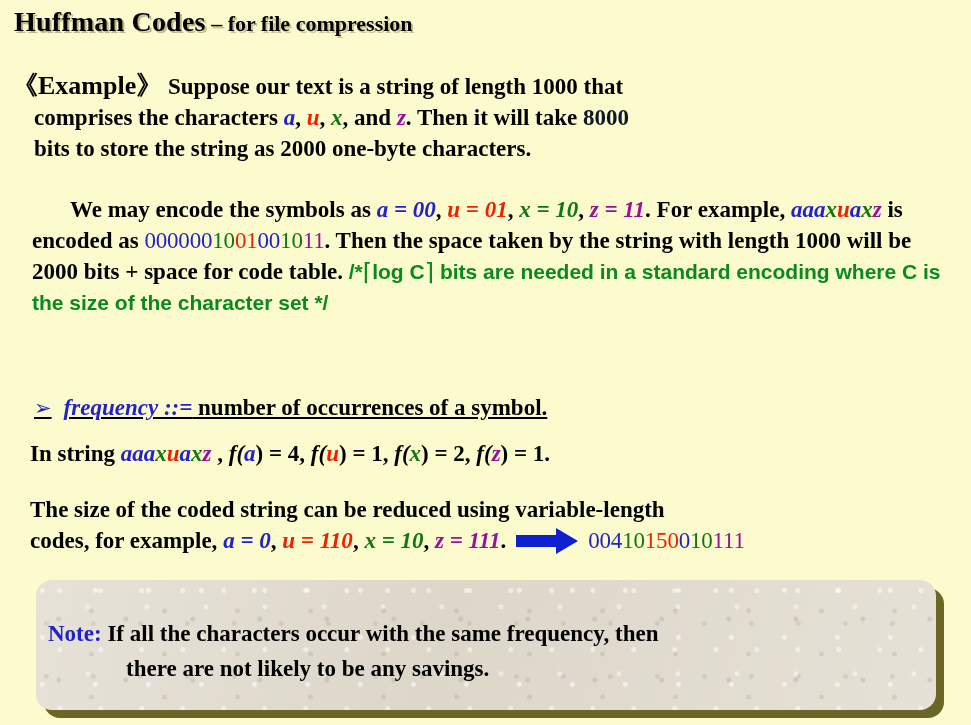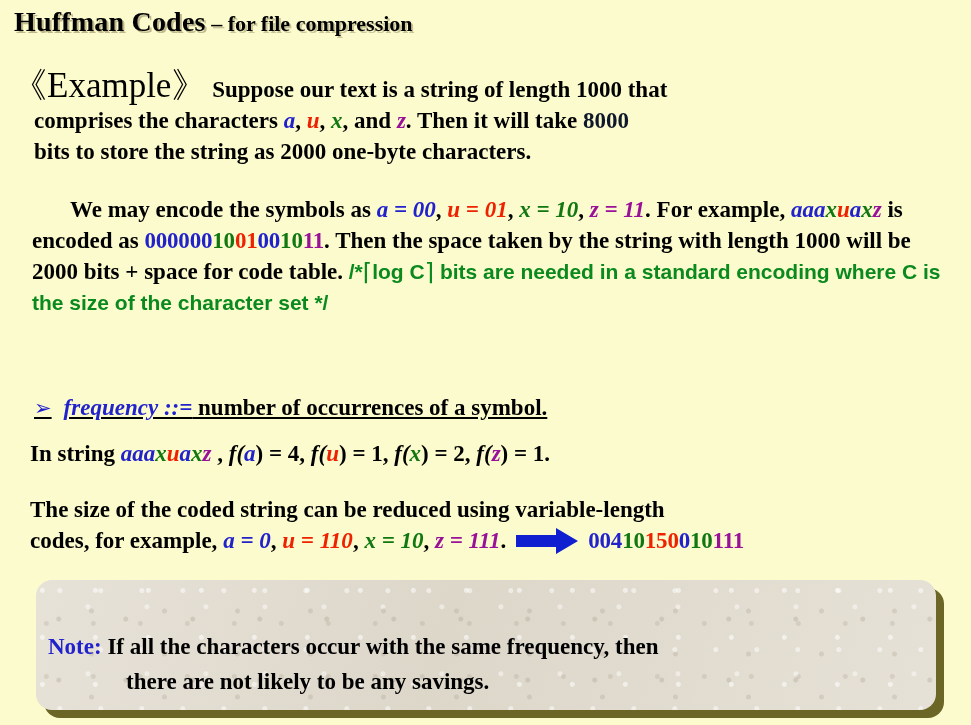--- a/index.html
+++ b/index.html
@@ -52,34 +52,34 @@
     color: #000000;
     line-height: 31px;
   }
   .b-example { left: 12px;  top: 70px;  width: 940px; }
   .b-encode  { left: 32px;  top: 194px; width: 930px; text-indent: 38px; }
   .b-bullet  { left: 34px;  top: 392px; width: 920px; text-decoration: underline; }
   .b-instr   { left: 30px;  top: 438px; width: 930px; font-family: Liberation Serif, serif; }
   .b-varlen  { left: 30px;  top: 494px; width: 945px; }
 
   .exlabel {
-    font-size: 35px;
-    font-weight: normal;
+    font-size: 26px;
+    font-weight: bold;
   }
 
   
   .sym { font-style: italic; font-weight: bold; }
   .c-a { color: #2222cc; }
   .c-u { color: #ee2200; }
   .c-x { color: #117711; }
   .c-z { color: #991199; }
   .c-blue-num { color: #0f172a; font-style: normal; }
   .num { font-style: normal; font-weight: bold; }
 
-  .bits { font-style: normal; font-weight: bold; letter-spacing: -0.2px; }
+  .bits { font-style: normal; font-weight: normal; letter-spacing: -0.2px; }
 
   
   .comment {
     color: #0a8a1e;
     font-family: "Liberation Sans", "DejaVu Sans", sans-serif;
     font-weight: bold;
     font-size: 21px;
   }
   .ceil {
     font-family: "DejaVu Sans", sans-serif;
@@ -135,21 +135,21 @@
       radial-gradient(circle at 76% 72%, rgba(150,140,120,0.22) 0 2px, transparent 3px),
       radial-gradient(circle at 88% 40%, rgba(255,255,255,0.45) 0 2px, transparent 3px),
       radial-gradient(circle at 22% 82%, rgba(150,140,120,0.2) 0 2px, transparent 3px),
       linear-gradient(105deg, #e7e2d8 0%, #ddd7ca 45%, #e6e1d6 100%);
     background-size: 53px 47px, 67px 61px, 41px 59px, 73px 43px, 59px 67px, 47px 53px, 100% 100%;
     overflow: hidden;
   }
   .note-text {
     position: absolute;
     left: 12px;
-    top: 49px;
+    top: 36px;
     right: 12px;
     font-size: 23px;
     font-weight: bold;
     color: #000000;
     line-height: 35px;
   }
   .note-label { color: #2222cc; font-weight: bold; }
   .note-indent { display: block; padding-left: 78px; }
 </style>
 </head>

